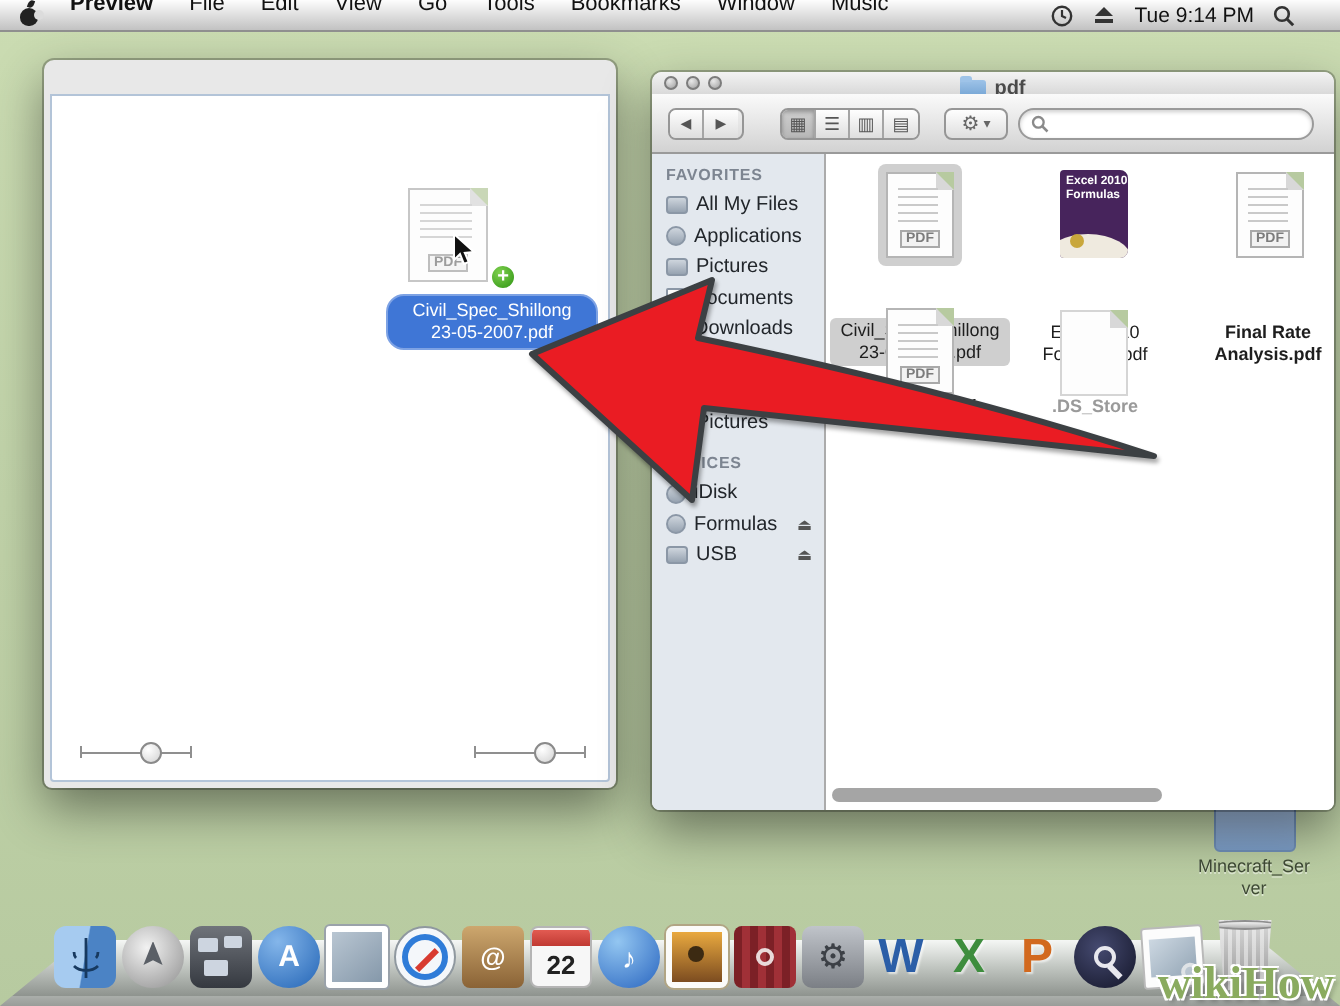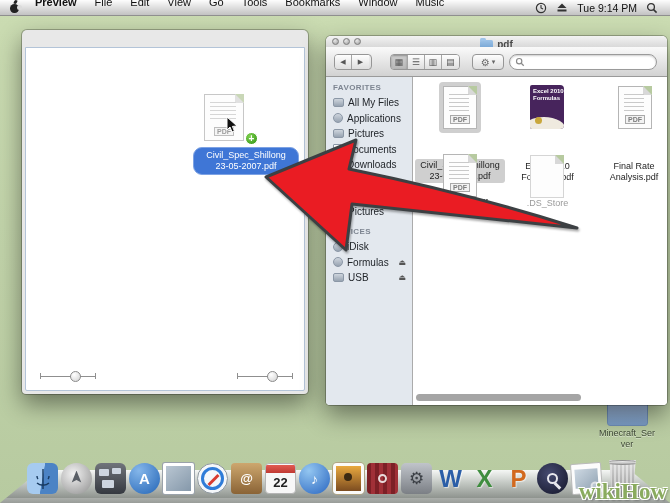--- a/index.html
+++ b/index.html
@@ -10,21 +10,21 @@
   
   .menubar { position:absolute; top:0; left:0; right:0; height:16px; z-index:40;
     background:linear-gradient(#fdfdfd,#dcdcdc 55%,#c2c2c2); border-bottom:1px solid #8f8f8f;
     display:flex; align-items:center; font-size:11px; color:#111; }
   .menubar .apple { width:11px; height:11px; margin:0 12px 0 10px; position:relative; }
   .menubar .apple i { position:absolute; left:0; top:2px; width:9px; height:9px; background:#222; border-radius:50% 50% 46% 46%; }
   .menubar .apple i:after { content:""; position:absolute; right:-3px; top:1px; width:5px; height:5px; background:#dcdcdc; border-radius:50%; }
   .menubar .apple b { position:absolute; left:4px; top:-2px; width:3px; height:4px; background:#222; border-radius:60% 0 60% 0; transform:rotate(20deg); }
   .menu-item { padding:0 9px; height:28px; line-height:16px; }
   .menu-item.app { font-weight:bold; padding-left:2px; }
-  .mb-right { margin-left:auto; display:flex; align-items:center; gap:9px; padding-right:12px; }
+  .mb-right { margin-left:auto; display:flex; align-items:center; gap:9px; padding-right:22px; }
   .mb-right svg { display:block; }
   .mb-clock { font-size:10.5px; }
 
   
   .mc-icon { position:absolute; left:607px; top:399px; width:41px; height:27px; z-index:1;
     background:linear-gradient(#a9c2e2,#7c9ec8); border:1px solid #6f8fb8; border-radius:3px; }
   .mc-label { position:absolute; left:582px; top:428px; width:90px; z-index:1; text-align:center;
     font-size:9px; line-height:11px; color:#3f4a36; text-shadow:0 1px 0 rgba(255,255,255,.5); }
 
   
@@ -357,42 +357,42 @@
             <div>Formulas.pdf</div>
         </div>
 
         <div class="ficon" style="left:204px; top:9px;">
           <div class="page">
               <span class="fold"></span>
               <span class="lines"></span>
             <span class="pdfbadge">PDF</span>
             </div>
         </div>
-        <div class="flabel" style="left:186px; top:84px; width:68px; overflow:hidden; white-space:nowrap;">
+        <div class="flabel" style="left:186px; top:84px; width:68px; overflow:hidden; white-space:nowrap;font-weight:bold;">
           <div>Final Rate</div>
             <div>Analysis.pdf</div>
         </div>
 
         <div class="ficon" style="left:29px; top:77px;">
           <div class="page">
               <span class="fold"></span>
               <span class="lines"></span>
             <span class="pdfbadge">PDF</span>
             </div>
         </div>
         <div class="flabel" style="left:6px; top:121px; width:80px;">
           <div>Volume-III.pdf</div>
         </div>
 
         <div class="ficon" style="left:116px; top:78px;">
           <div class="page" style="border-color:#d5d5d5;">
               <span class="fold"></span>
             </div>
         </div>
-        <div class="flabel dim" style="left:96px; top:121px; width:75px;">
+        <div class="flabel dim" style="left:96px; top:121px; width:75px;font-weight:bold;">
           <div>.DS_Store</div>
         </div>
         <div class="hscroll"></div>
       </div>
     </div>
   </div>
 
   <svg class="arrow-svg" width="670" height="503" viewBox="0 0 670 503">
     <path d="M266 177 L356 140 L349 169 C 432 186 512 207 577 228
              C 505 221 432 212 352 204 L346 250 Z" fill="#ea1c23" stroke="#3c4043" stroke-width="3" stroke-linejoin="round" style="filter:drop-shadow(1px 2px 1px rgba(0,0,0,.35));"></path>

